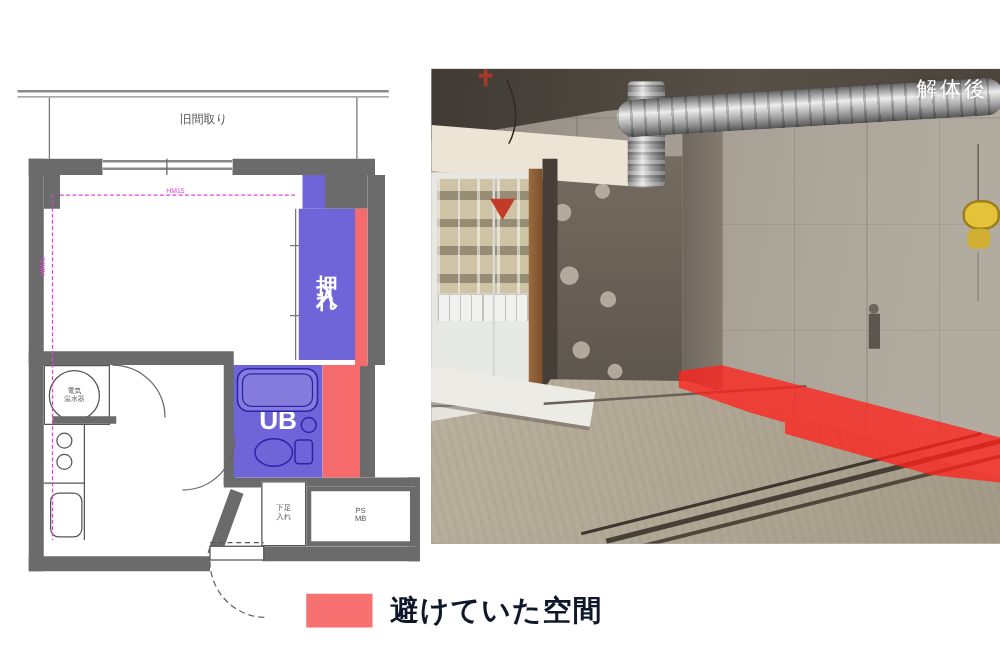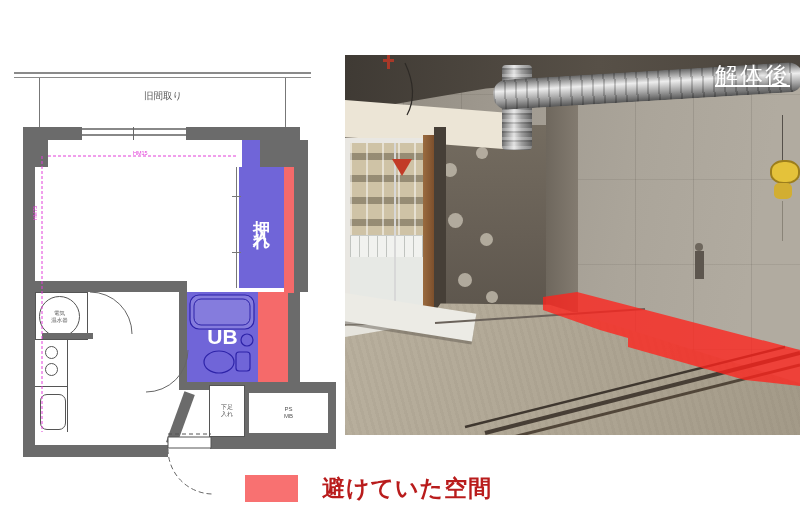--- a/index.html
+++ b/index.html
@@ -6,43 +6,43 @@
   body{width:800px;height:530px;position:relative;overflow:hidden;
        font-family:"Liberation Sans","DejaVu Sans",sans-serif;}
   .abs{position:absolute;}
   .stage{position:absolute;left:0;top:0;width:800px;height:530px;background:#fff;}
 
   
   .badge{position:absolute;left:107px;top:30px;width:98px;height:31px;background:#595959;
          color:#fff;font-size:19px;line-height:31px;text-align:center;letter-spacing:1px;}
   .legend{position:absolute;left:245px;top:472px;height:32px;display:flex;align-items:center;}
   .legend-swatch{width:53px;height:27px;background:#f87171;}
-  .legend-text{margin-left:24px;color:#b91c1c;font-size:23px;font-weight:bold;letter-spacing:1px;}
+  .legend-text{margin-left:14px;color:#0f172a;font-size:23px;font-weight:bold;letter-spacing:1px;}
 
   
   .wall{position:absolute;background:#6b6b6b;}
   .pz{position:absolute;background:#7065d8;}
   .rz{position:absolute;background:#f56a6a;}
   .thinln{position:absolute;background:#777;}
   .planbox{position:absolute;background:#fff;border:1.2px solid #555;box-sizing:border-box;}
   .tinytxt{color:#555;text-align:center;line-height:1.25;}
   .closet-label{color:#fff;font-size:17px;font-weight:bold;writing-mode:vertical-rl;
                 text-orientation:upright;letter-spacing:7px;}
   .ub-label{color:#fff;font-size:21px;font-weight:bold;}
   .dim{position:absolute;color:#e23fd9;font-size:5.5px;}
 
   
   .photo{position:absolute;left:345px;top:55px;width:455px;height:380px;overflow:hidden;
          background:linear-gradient(100deg,#8e887e 0%,#a19b91 35%,#aba59a 60%,#b1aba0 85%);}
   .photo .seams{position:absolute;inset:0;
     background:repeating-linear-gradient(90deg,rgba(60,55,48,.14) 0 1px,transparent 1px 58px),
                repeating-linear-gradient(0deg,rgba(60,55,48,.10) 0 1px,transparent 1px 85px);}
   .patch{position:absolute;background:#beb7a9;border-radius:50%;opacity:.85;}
-  .photo-label{position:absolute;right:10px;top:5px;color:#fff;font-size:23px;letter-spacing:2px;
-               text-shadow:0 0 4px rgba(0,0,0,.35);text-decoration:underline;}
+  .photo-label{position:absolute;right:10px;top:5px;color:#fff;font-size:17px;letter-spacing:2px;
+               text-shadow:0 0 4px rgba(0,0,0,.35);}
 </style>
 </head>
 <body>
 
 <div class="stage">
 
 
   <div class="abs" style="left:0;top:60px;width:340px;height:440px;">
 
     <div class="abs" style="left:14px;top:12px;width:297px;height:2px;background:#8a8a8a;"></div>

